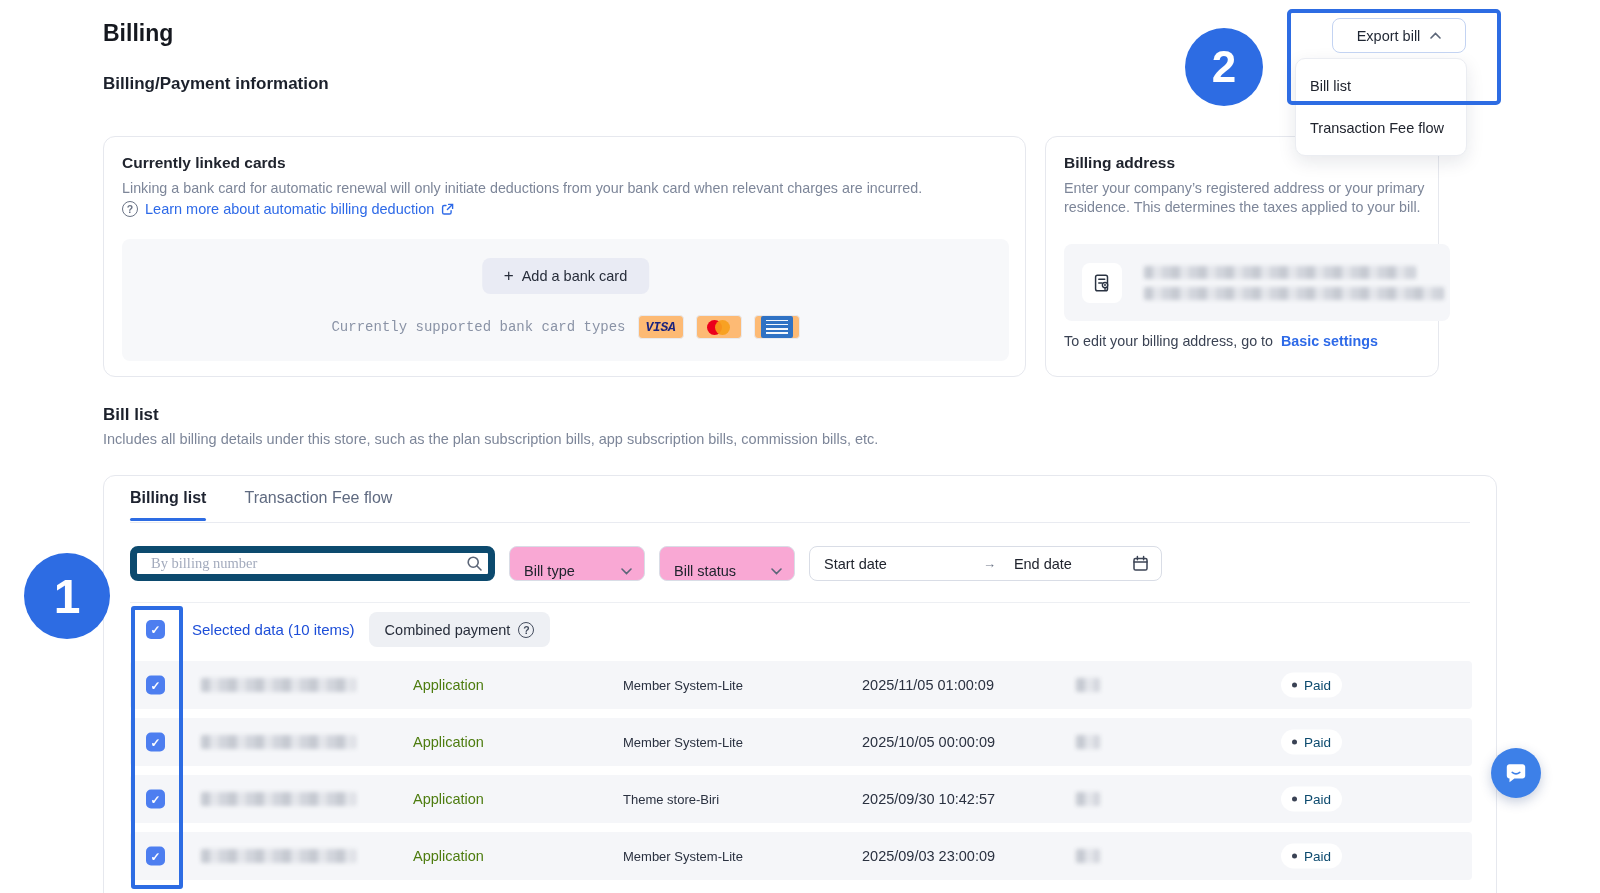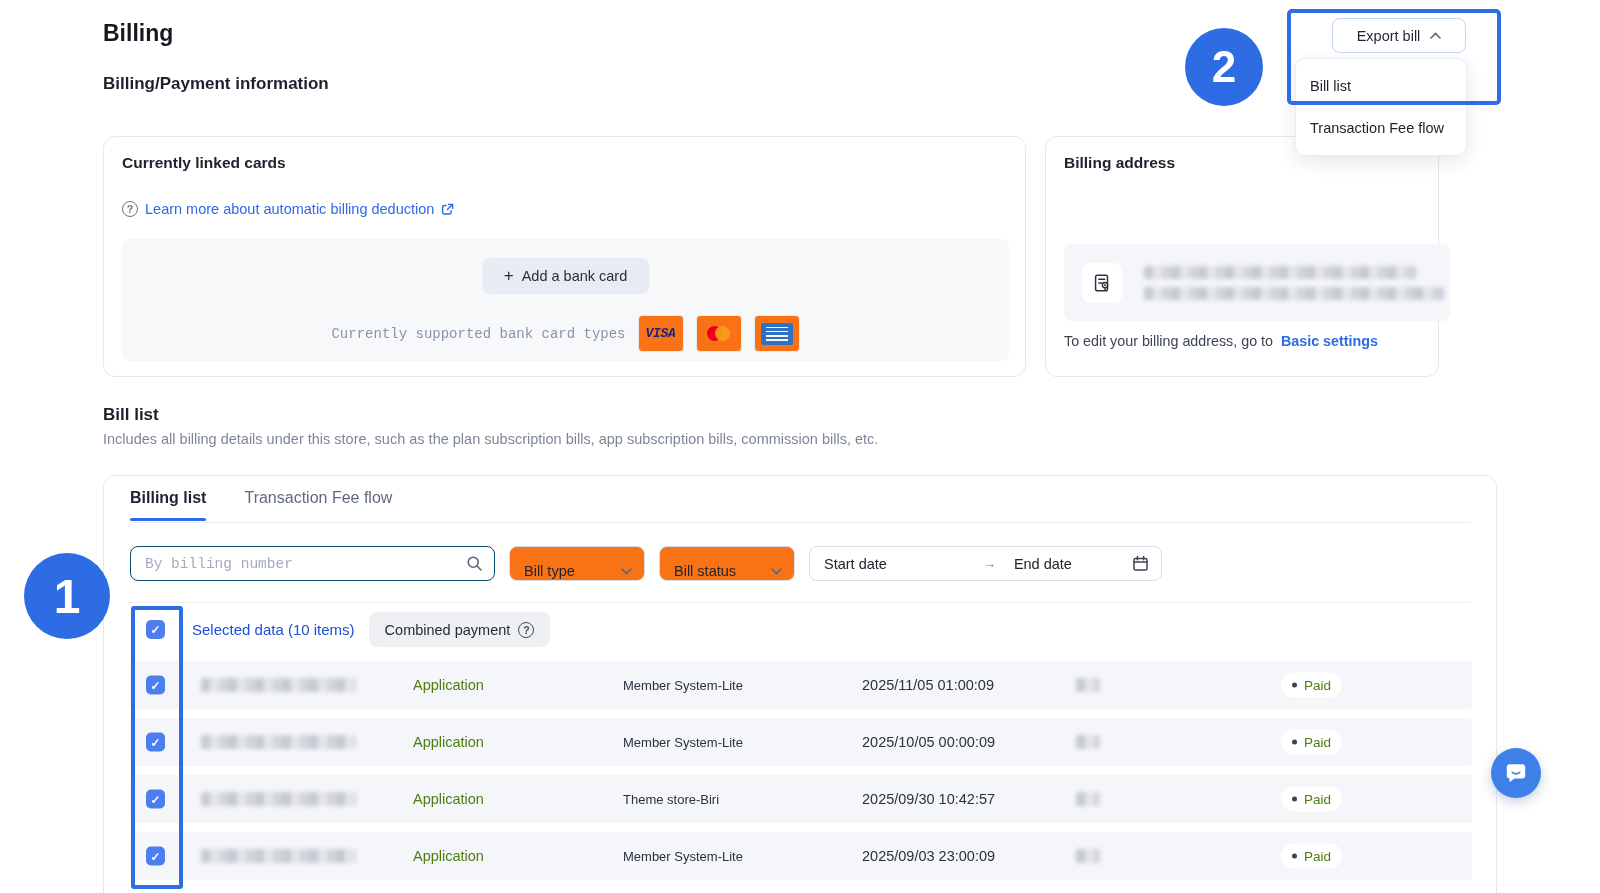--- a/index.html
+++ b/index.html
@@ -18,21 +18,21 @@
   
   #card-linked { left:103px; top:136px; width:923px; height:241px; }
   .learn-row { position:absolute; left:18px; top:64px; display:flex; align-items:center; gap:7px; color:#2e6ae8; font-size:14.5px; font-weight:500; cursor:pointer; }
   .qicon { display:inline-flex; width:16px; height:16px; border:1.3px solid currentColor; border-radius:50%; align-items:center; justify-content:center; font-size:10.5px; font-weight:700; flex:0 0 auto; }
   .learn-row .qicon { color:#6b7486; }
   .inner-panel { position:absolute; background:#f7f8fa; border-radius:8px; }
   #panel-cards { left:18px; top:102px; width:887px; height:122px; }
   .add-btn { position:absolute; left:50%; transform:translateX(-50%); top:19px; height:36px; padding:0 22px; background:#e9ebf4; border:none; border-radius:8px; font-family:inherit; font-size:14.5px; font-weight:500; color:#272d3a; display:flex; align-items:center; gap:8px; cursor:pointer; }
   .supported-row { position:absolute; left:0; right:0; top:76px; display:flex; align-items:center; justify-content:center; gap:12px;font-family:Liberation Mono, monospace; }
   .supported-label { font-size:14px; color:#8a93a6; }
-  .cardchip { width:46px; height:37px; background:#f97316; border:1px solid #e8eaef; border-radius:4px; display:flex; align-items:center; justify-content:center; }
+  .cardchip { width:46px; height:24px; background:#fdba74; border:1px solid #e8eaef; border-radius:4px; display:flex; align-items:center; justify-content:center; }
   .visa-txt { font-size:13px; font-weight:800; font-style:italic; color:#1a237e; letter-spacing:-.3px; }
   .mc { display:flex; align-items:center; }
   .mc i { display:block; width:15px; height:15px; border-radius:50%; }
   .mc-red { background:#eb001b; }
   .mc-or { background:#f79e1b; margin-left:-7px; opacity:.92; }
   .amex { width:32px; height:22px; background:#2f72c4; border-radius:2px; position:relative; }
   .amex::after { content:""; position:absolute; inset:4px 5px; background:repeating-linear-gradient(0deg, rgba(255,255,255,.95) 0 1.6px, transparent 1.6px 4.4px); }
 
   
   #card-address { left:1045px; top:136px; width:394px; height:241px; }
@@ -48,24 +48,24 @@
   #card-bill { left:103px; top:475px; width:1394px; height:500px; border-radius:12px; }
   .tabbar { position:absolute; left:26px; top:13px; display:flex; gap:38px; }
   .tab { position:relative; font-size:16px; padding-bottom:14px; cursor:pointer; }
   .tab.active { color:#1e2330; font-weight:700; }
   .tab.inactive { color:#5f6a80; font-weight:500; }
   .tab.active::after { content:""; position:absolute; left:0; right:0; bottom:0; height:3px; border-radius:2px; background:#2d6ce3; }
   .tab-divider { position:absolute; left:26px; right:26px; top:46px; height:1px; background:#e9ebf1; }
 
   .filter-row { position:absolute; left:26px; top:70px; display:flex; gap:14px; }
   .search-box { position:relative; width:365px; height:35px; }
-  .search-box input { width:100%; height:100%; border:1px solid #0c4a6e; border-radius:8px; padding:0 36px 0 14px; font-family:Liberation Mono, monospace; font-size:14.5px; color:#20242e; outline:none; }
+  .search-box input { width:100%; height:100%; border:7px solid #0c4a6e; border-radius:8px; padding:0 36px 0 14px; font-family:Liberation Serif, serif; font-size:14.5px; color:#20242e; outline:none; }
   .search-box input::placeholder { color:#a3abbd; }
   .search-ic { position:absolute; right:12px; top:9px; }
-  .select { width:136px; height:35px; border:1px solid #d9dde6; border-radius:8px; display:flex; align-items:center; justify-content:space-between; padding:15px 12px 0 14px; font-size:14.5px; font-weight:500; color:#20242e; cursor:pointer; background:#f97316; }
+  .select { width:136px; height:35px; border:1px solid #d9dde6; border-radius:8px; display:flex; align-items:center; justify-content:space-between; padding:15px 12px 0 14px; font-size:14.5px; font-weight:500; color:#20242e; cursor:pointer; background:#f9a8d4; }
   .daterange { width:353px; height:35px; border:1px solid #d9dde6; border-radius:8px; display:flex; align-items:center; padding:0 12px 0 14px; font-size:14.5px; color:#20242e; cursor:pointer; background:#fff; }
   .daterange .dr-start { flex:0 0 auto; }
   .dr-arrow { margin:0 18px 0 96px; color:#6b7486; font-size:13px; }
   .dr-cal { margin-left:auto; }
 
   .sel-divider { position:absolute; left:26px; right:26px; top:126px; height:1px; background:#edeff3; }
   .sel-row { position:absolute; left:26px; right:26px; top:127px; height:53px; display:flex; align-items:center; }
   .checkbox { width:19px; height:19px; background:#4d7ef0; border-radius:5px; color:#fff; font-size:12px; font-weight:700; display:flex; align-items:center; justify-content:center; cursor:pointer; flex:0 0 auto; }
   .sel-row .checkbox { margin-left:16px; }
   .sel-label { margin-left:27px; font-size:15px; font-weight:500; color:#1d4ed8; }
@@ -73,21 +73,21 @@
   .combined-btn .qicon { color:#454d5e; }
 
   .trow { position:absolute; left:26px; width:1342px; height:48px; background:#f5f6f9; border-radius:4px; }
   .trow > * { position:absolute; top:50%; transform:translateY(-50%); }
   .trow .checkbox { left:16px; }
   .cell-num { left:71px; width:155px; height:14px; }
   .cell-type { left:283px; font-size:14.5px; color:#4d7c0f; }
   .cell-name { left:493px; font-size:13px; color:#2a3140; }
   .cell-date { left:732px; font-size:14.5px; color:#2a3140; }
   .cell-amt { left:946px; width:24px; height:14px; }
-  .pill { left:1151px; display:inline-flex; align-items:center; gap:7px; background:#fff; border-radius:14px; padding:5px 11px; font-size:13.5px; color:#4d7c0f; }
+  .pill { left:1151px; display:inline-flex; align-items:center; gap:7px; background:#fff; border-radius:14px; padding:5px 11px; font-size:13.5px; color:#0c4a6e; }
   .pill::before { content:""; width:5px; height:5px; border-radius:50%; background:#3a4254; }
 
   
   .export-btn { position:absolute; left:1332px; top:18px; width:134px; height:35px; background:#fff; border:1px solid #c3d3f2; border-radius:8px; display:flex; align-items:center; justify-content:center; gap:10px; font-family:inherit; font-size:14.5px; font-weight:500; color:#1f2633; cursor:pointer; z-index:21; }
   .menu { position:absolute; left:1295px; top:58px; width:172px; background:#fff; border:1px solid #ebedf2; border-radius:10px; box-shadow:0 6px 18px rgba(20,30,60,.10); padding:6px 0; z-index:20; }
   .menu-item { height:42px; display:flex; align-items:center; padding:0 14px; font-size:14.5px; color:#20242e; cursor:pointer; }
 
   
   .anno-rect { position:absolute; border:4px solid #2d6ce3; border-radius:3px; pointer-events:none; z-index:30; }
   #rect-checkcol { left:131px; top:606px; width:52px; height:283px; }
@@ -103,20 +103,21 @@
 </head>
 <body>
 
 <div id="app">
 
   <div class="h1">Billing</div>
   <div class="h2" style="left:103px; top:74px;">Billing/Payment information</div>
 
   <section class="card" id="card-linked">
     <div class="card-title">Currently linked cards</div>
+    <div class="card-desc" style="top:42px; width:890px;">Linking a bank card for automatic renewal will only initiate deductions from your bank card when relevant charges are incurred.</div>
     <div class="learn-row">
       <span class="qicon">
           <span>?</span>
         </span>
       <span>Learn more about automatic billing deduction</span>
       <svg width="13" height="13" viewBox="0 0 13 13">
         <path d="M5 2.5H3.2C2.3 2.5 1.6 3.2 1.6 4.1v5.3c0 .9.7 1.6 1.6 1.6h5.3c.9 0 1.6-.7 1.6-1.6V7.6" fill="none" stroke="#2e6ae8" stroke-width="1.4" stroke-linecap="round"></path>
         <path d="M7.6 1.4h4v4M11.4 1.6L6.4 6.6" fill="none" stroke="#2e6ae8" stroke-width="1.4" stroke-linecap="round"></path>
       </svg>
     </div>
@@ -138,20 +139,21 @@
           </span>
         <span class="cardchip">
             <span class="amex"></span>
           </span>
       </div>
     </div>
   </section>
 
   <section class="card" id="card-address">
     <div class="card-title">Billing address</div>
+    <div class="card-desc">Enter your company’s registered address or your primary residence. This determines the taxes applied to your bill.</div>
     <div class="inner-panel" id="panel-address">
       <span class="addr-tile">
         <svg width="22" height="22" viewBox="0 0 24 24">
           <rect x="5" y="3.5" width="13" height="17" rx="2" fill="none" stroke="#2a3342" stroke-width="1.6"></rect>
           <path d="M8.5 8h6.5M8.5 12h3.5" stroke="#2a3342" stroke-width="1.6" stroke-linecap="round"></path>
           <circle cx="15.3" cy="14.3" r="2.9" fill="#fff" stroke="#2a3342" stroke-width="1.5"></circle>
           <circle cx="15.3" cy="14.3" r="1.1" fill="#2a3342"></circle>
           <path d="M15.3 17.2v2" stroke="#2a3342" stroke-width="1.5" stroke-linecap="round"></path>
         </svg>
       </span>

